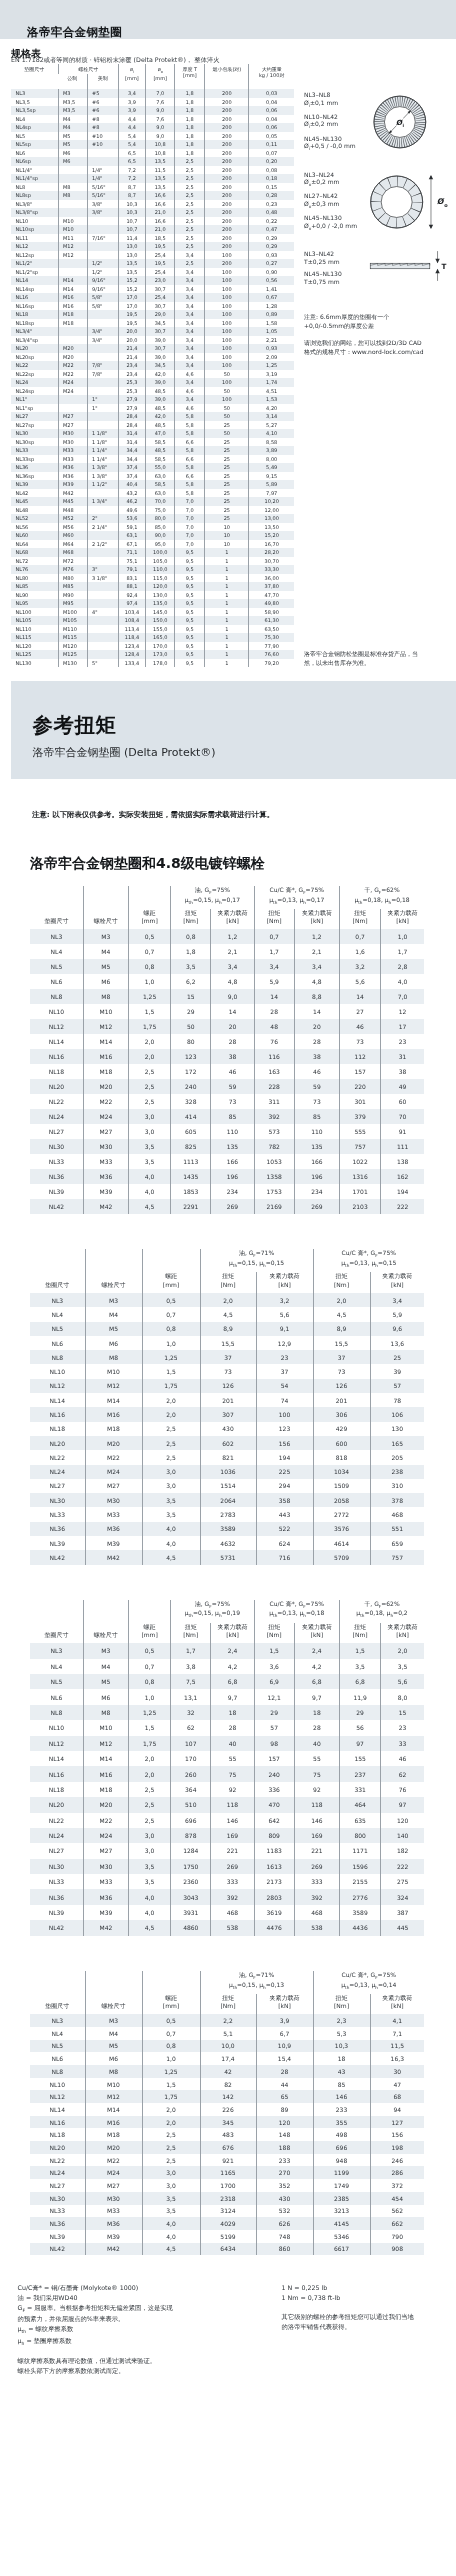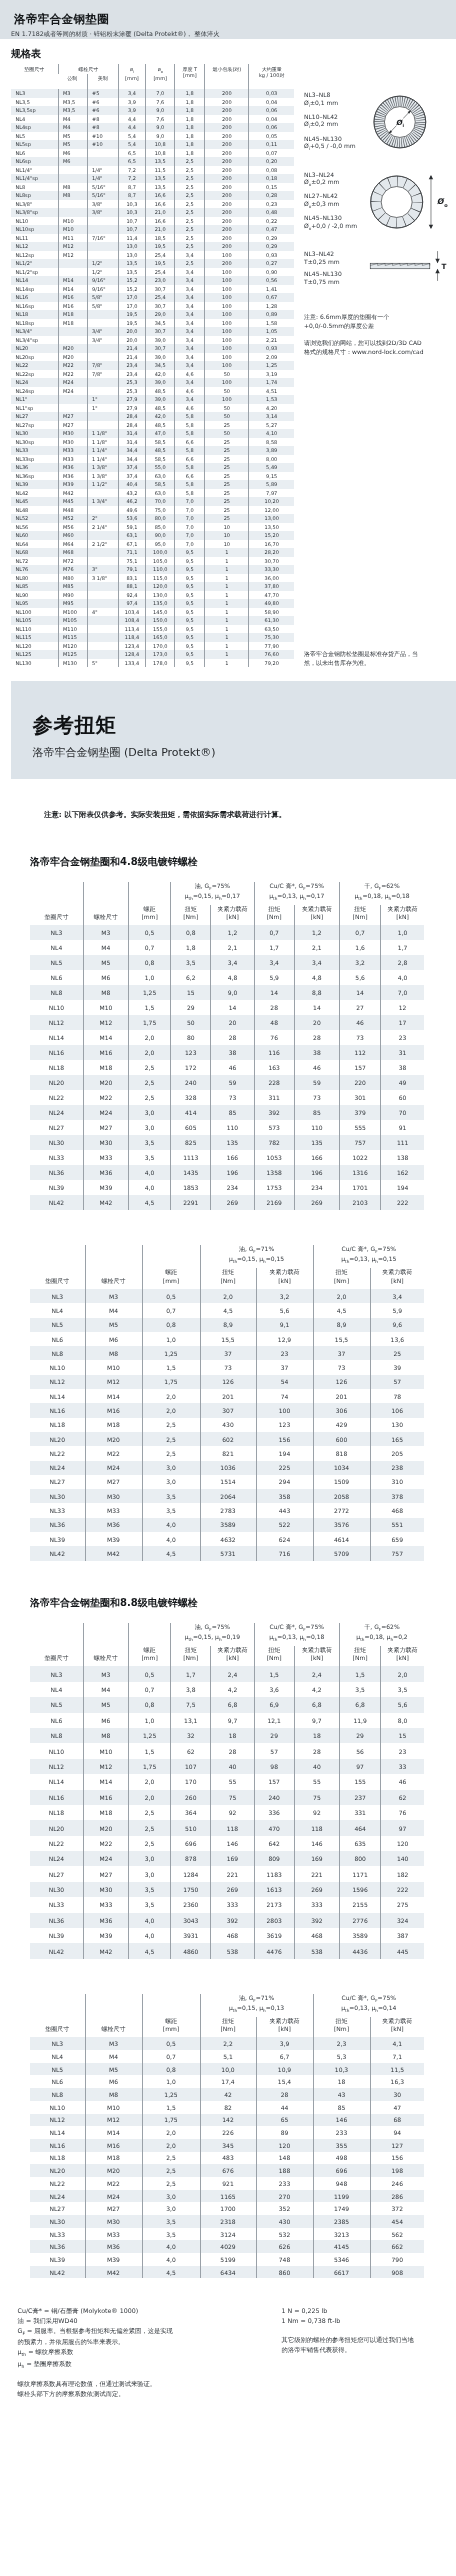--- a/index.html
+++ b/index.html
@@ -2,21 +2,21 @@
 <html style="font-size:8.8px"><head>
 <meta charset="utf-8">
 <style>
   html,body{margin:0;padding:0;background:#fff;}
   body{width:457px;min-height:2576px;font-family:"DejaVu Sans","Liberation Sans",sans-serif;color:#2e3338;position:relative;}
   sub{font-size:70%;}
   .pre{white-space:pre-line;}
 
   
   .top-band{background:#dbe1e6;padding:8.8px 11px 7.7px 11px;height:23px;}
-  .top-band h1{margin:3px;font-size:11.6px;font-weight:bold;color:#15181b;letter-spacing:0.3px;}
+  .top-band h1{margin:16px;font-size:11.6px;font-weight:bold;color:#15181b;letter-spacing:0.3px;}
   .top-band .sub{margin-top:2.2px;font-size:6.3px;color:#33383d;}
 
   
   .spec-heading{margin:7.7px 0 3.3px 11px;font-size:10px;font-weight:bold;color:#15181b;}
   .spec-wrap{display:flex;align-items:stretch;padding-left:11px;}
   table{border-collapse:collapse;}
   .spec{width:283px;table-layout:fixed;}
   .spec th{font-weight:normal;font-size:5px;line-height:1.25;text-align:center;vertical-align:top;padding:1.7px 0 1.1px 0;color:#2e3338;}
   .spec thead tr:last-child th{padding-bottom:7.7px;}
   .spec td{font-size:5px;height:8.5px;line-height:6px;padding:0;text-align:center;color:#2e3338;}
@@ -31,24 +31,24 @@
   .tol-pair{margin-bottom:4.4px;}
   .tol-svg{flex:1;}
   .small-note{line-height:1.5;margin-top:7.7px;width:144px;}
   .stock-note{margin-top:auto;line-height:1.5;width:144px;}
 
   
   .section-band{background:#dce3e9;margin:14.3px 0 0 11px;width:435px;padding:30px 0 18.7px 21.5px;}
   .section-band h2{margin:0;font-size:20.4px;font-weight:bold;color:#101214;letter-spacing:0.6px;}
   .section-band .sub{margin-top:5.5px;font-size:11px;color:#26292c;}
 
-  .torque-note{margin:31px 0 0 44px;font-size:7.4px;font-weight:bold;color:#1a1d20;}
+  .torque-note{margin:31px 0 0 32px;font-size:7.4px;font-weight:bold;color:#1a1d20;}
 
   .torque-block{margin:35px 0 0 30px;}
-  .torque-block h3{margin:0 0 13.2px 0;font-size:10px;font-weight:bold;color:#15181b;}
+  .torque-block h3{margin:0 0 13.2px 0;font-size:14px;font-weight:bold;color:#15181b;}
   .torque{width:394px;table-layout:fixed;}
   .torque th{font-weight:normal;font-size:6px;line-height:1.35;text-align:center;vertical-align:bottom;padding:0 0 4.4px 0;color:#2e3338;white-space:pre-line;}
   .torque th.grp{vertical-align:top;padding:0 0 3.3px 0;}
   .torque td{font-size:6px;text-align:center;height:15px;padding:0;color:#2e3338;}
   .torque tbody tr:nth-child(odd) td{background:#e9eef2;}
   .torque.t1 td{height:14.3px;}
   .torque.t2 td{height:15.4px;}
   .torque.t3 td{height:12.7px;}
 
   
@@ -1339,21 +1339,20 @@
           <td class="bl">4,5</td>
           <td class="bl">5731</td>
           <td class="bl">716</td>
           <td class="bl">5709</td>
           <td class="bl">757</td>
         </tr>
       </tbody>
     </table>
   </div>
 <div class="torque-block">
-    <h3>洛帝牢合金钢垫圈和8.8级电镀锌螺栓</h3>
     <table class="torque t2">
       <colgroup>
         <col style="width: 53px;">
         <col style="width: 45px;">
         <col style="width: 42px;">
         <col style="width: 40px;">
         <col style="width: 43px;">
         <col style="width: 40px;">
         <col style="width: 45px;">
         <col style="width: 41px;">

